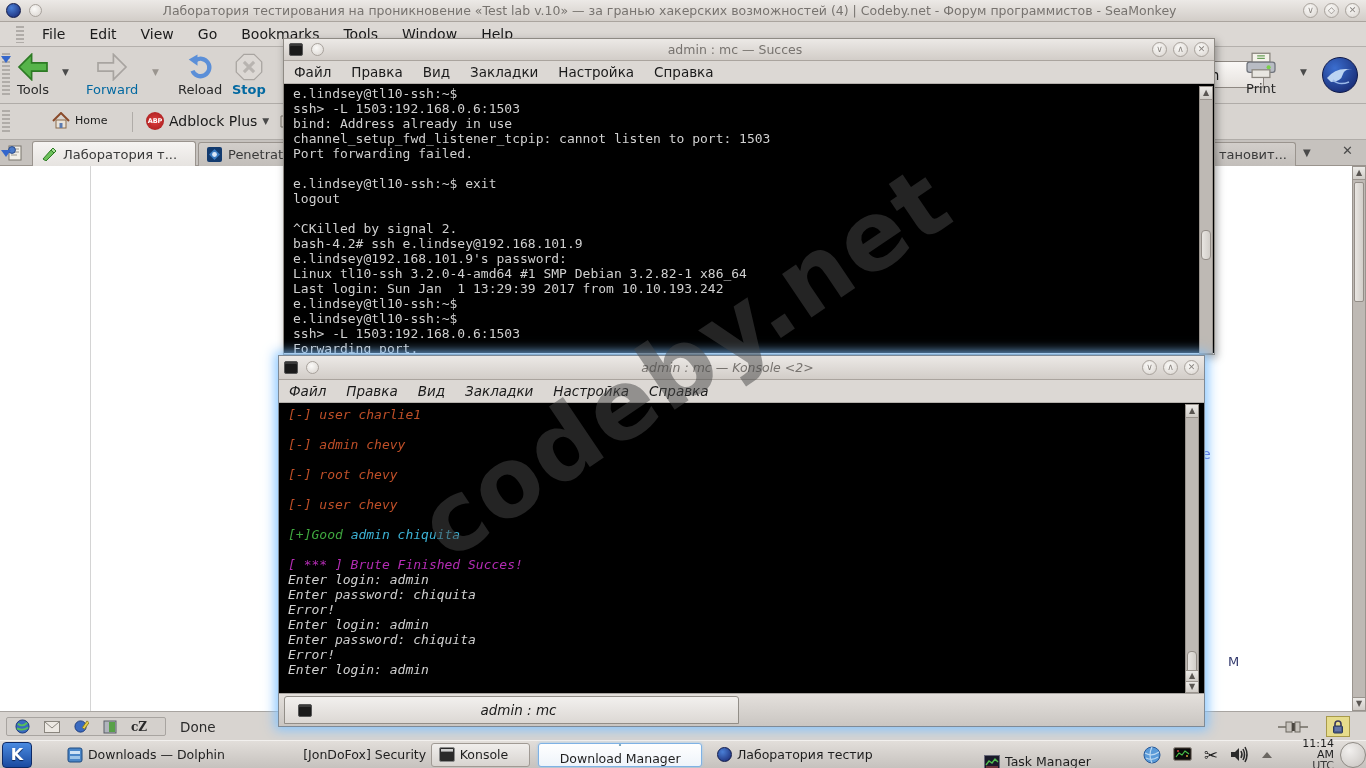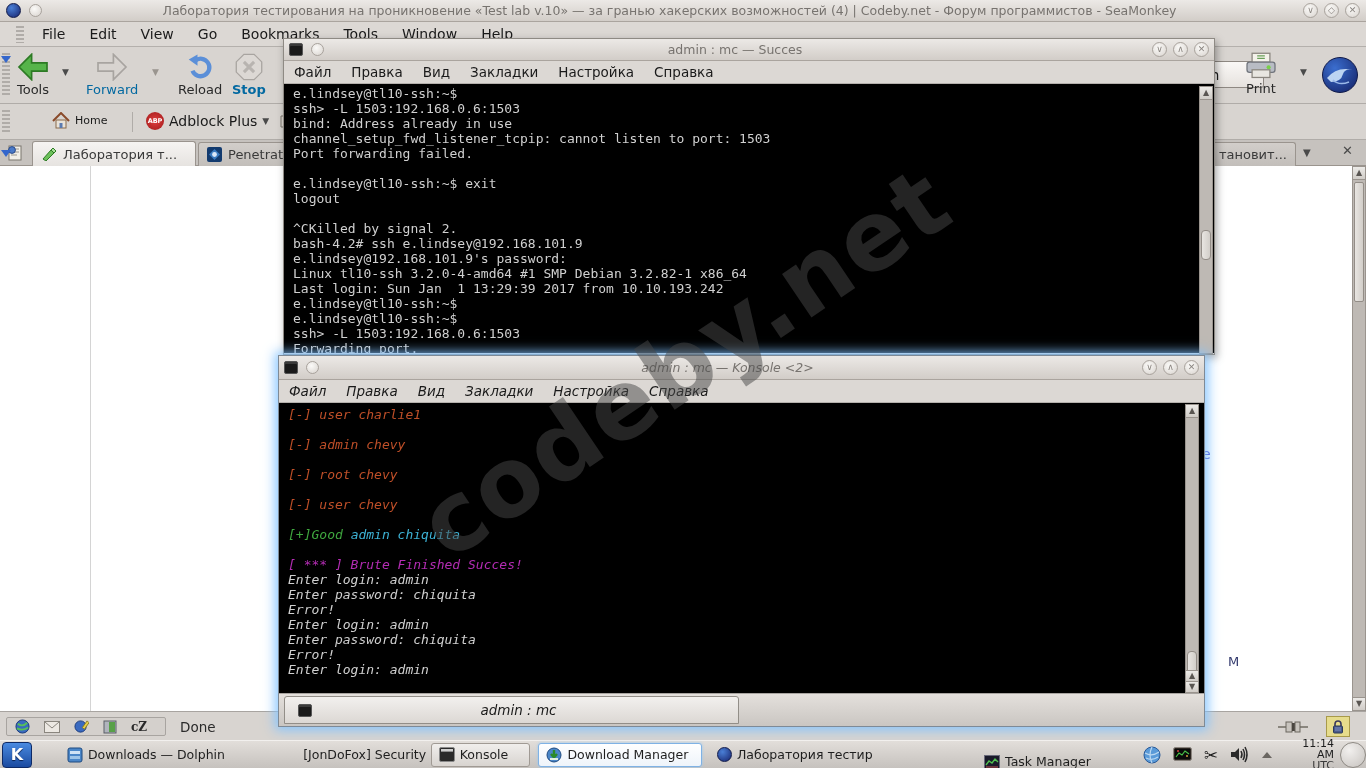--- a/index.html
+++ b/index.html
@@ -363,21 +363,21 @@
   </div>
 
   <div class="taskbtn raised" style="width:100px;">
     <svg width="16" height="15" viewBox="0 0 16 15">
         <rect x="0.5" y="0.5" width="15" height="14" rx="1.5" fill="#2a2a2a" stroke="#8a8a8a"></rect>
         <rect x="2" y="2" width="12" height="2.6" fill="#cfcfcf"></rect>
       </svg>
     <span>Konsole</span>
   </div>
 
-  <div class="taskbtn active" style="margin-left:8px;width:164px;">
+  <div class="taskbtn active" style="margin-left:8px;width:164px;flex-direction:column;">
     <svg width="16" height="16" viewBox="0 0 16 16">
         <circle cx="8" cy="8" r="7" fill="#4a86c8" stroke="#1e4a80"></circle>
         <path d="M8 3 L8 9 M5 7 L8 10.5 L11 7" stroke="#2a8a2a" stroke-width="2.4" fill="none"></path>
         <rect x="4" y="11" width="8" height="2" fill="#dff0df"></rect>
       </svg>
     <span>Download Manager</span>
   </div>
 
   <div class="taskbtn" style="margin-left:8px;width:252px;">
     <span style="width:15px;height:15px;border-radius:50%;background:radial-gradient(circle at 35% 30%,#4a7fd6,#17246e);border:1px solid #101a4a;flex:none;"></span>

